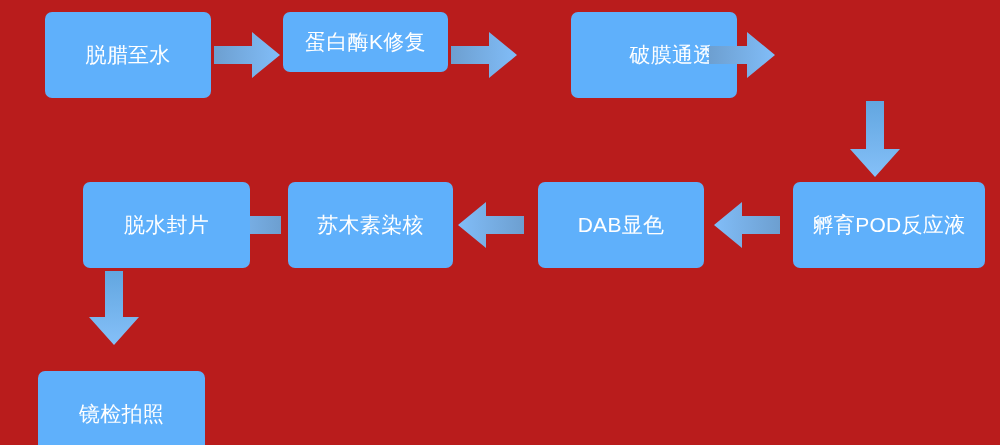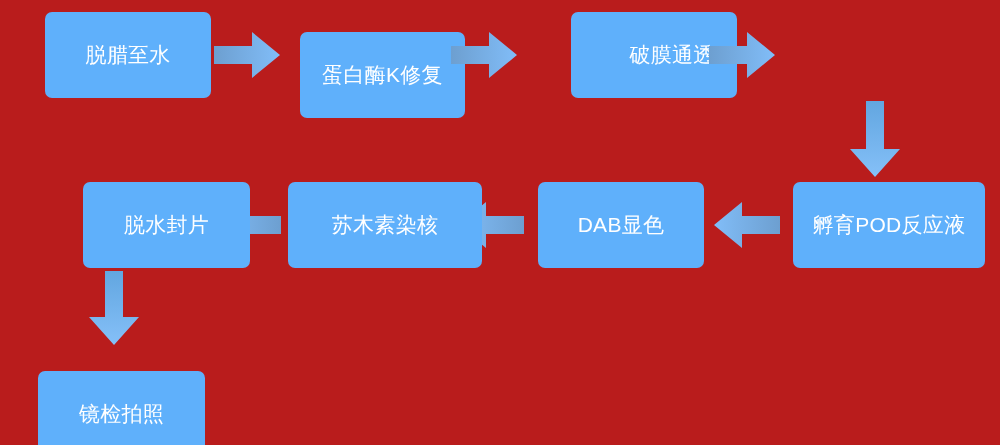--- a/index.html
+++ b/index.html
@@ -60,21 +60,21 @@
       <defs>
         <linearGradient id="gradR1" x1="0" y1="0" x2="1" y2="0">
           <stop offset="0" stop-color="#6d9fd0"></stop>
           <stop offset="1" stop-color="#81bdf8"></stop>
         </linearGradient>
       </defs>
       <polygon points="0,16 38,16 38,2 66,25 38,48 38,34 0,34" fill="url(#gradR1)"></polygon>
     </svg>
   </div>
 
-  <div class="node" style="left:300px; top:12px; width:165px; height:86px;margin-top:20px;">
+  <div class="node" style="left:283px; top:12px; width:165px; height:60px;">
     <span class="node-label">蛋白酶K修复</span>
   </div>
 
   <div class="arrow" style="left:451px; top:30px; width:66px; height:50px;">
     <svg viewBox="0 0 66 50" preserveAspectRatio="none">
       <defs>
         <linearGradient id="gradR2" x1="0" y1="0" x2="1" y2="0">
           <stop offset="0" stop-color="#6d9fd0"></stop>
           <stop offset="1" stop-color="#81bdf8"></stop>
         </linearGradient>
@@ -137,21 +137,21 @@
       <defs>
         <linearGradient id="gradL2" x1="1" y1="0" x2="0" y2="0">
           <stop offset="0" stop-color="#6d9fd0"></stop>
           <stop offset="1" stop-color="#81bdf8"></stop>
         </linearGradient>
       </defs>
       <polygon points="66,16 28,16 28,2 0,25 28,48 28,34 66,34" fill="url(#gradL2)"></polygon>
     </svg>
   </div>
 
-  <div class="node" style="left:288px; top:182px; width:194px; height:86px;">
+  <div class="node" style="left:288px; top:182px; width:165px; height:86px;">
     <span class="node-label">苏木素染核</span>
   </div>
 
   <div class="arrow" style="left:215px; top:200px; width:66px; height:50px;">
     <svg viewBox="0 0 66 50" preserveAspectRatio="none">
       <defs>
         <linearGradient id="gradL3" x1="1" y1="0" x2="0" y2="0">
           <stop offset="0" stop-color="#6d9fd0"></stop>
           <stop offset="1" stop-color="#81bdf8"></stop>
         </linearGradient>

